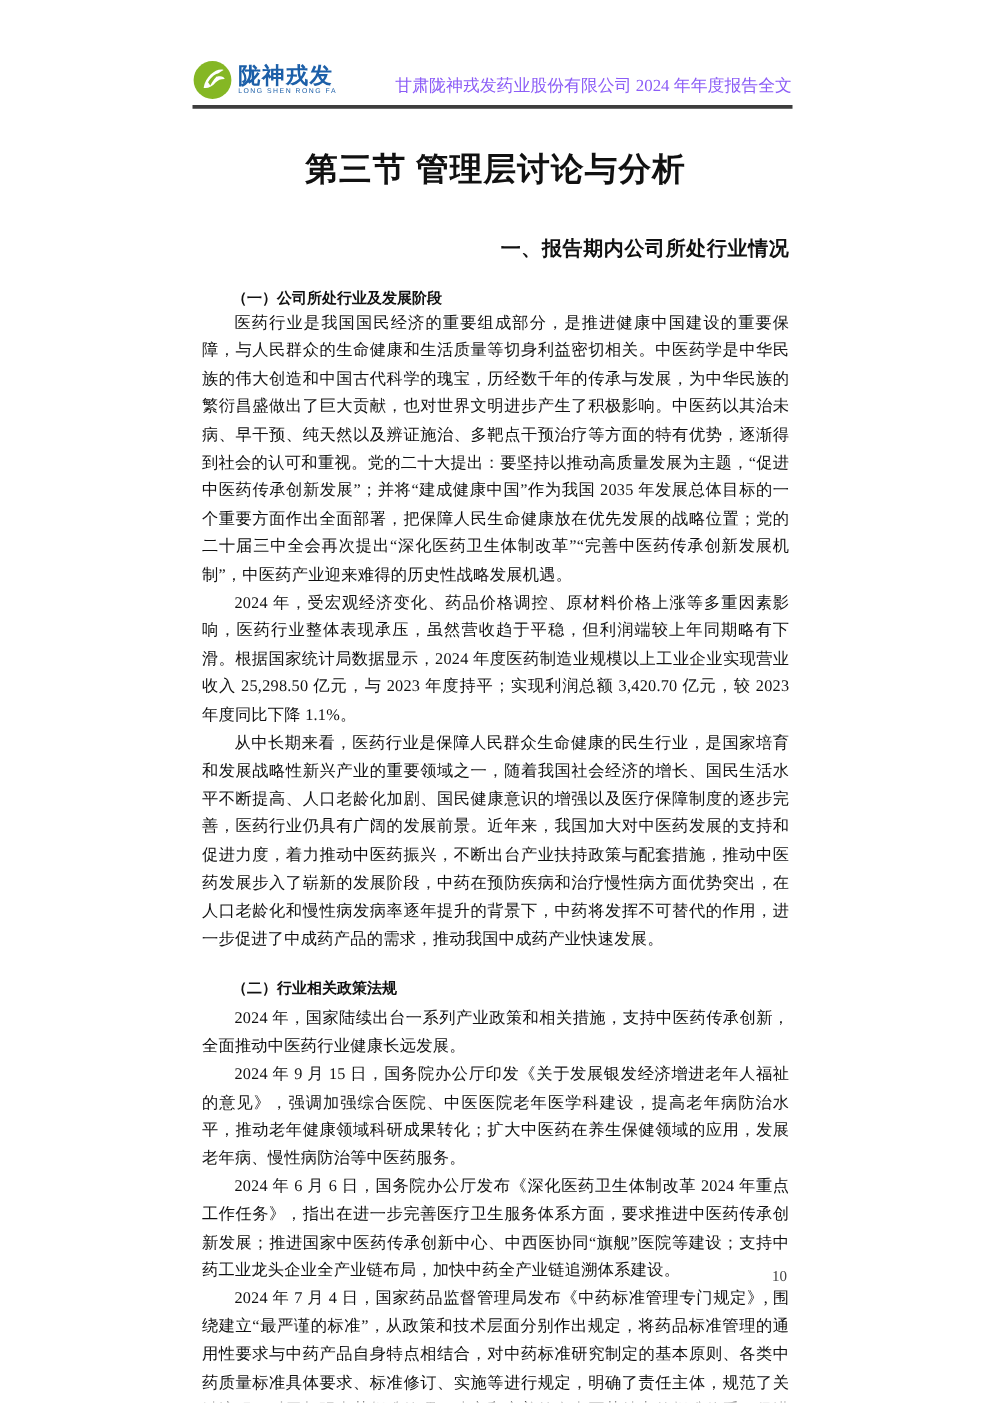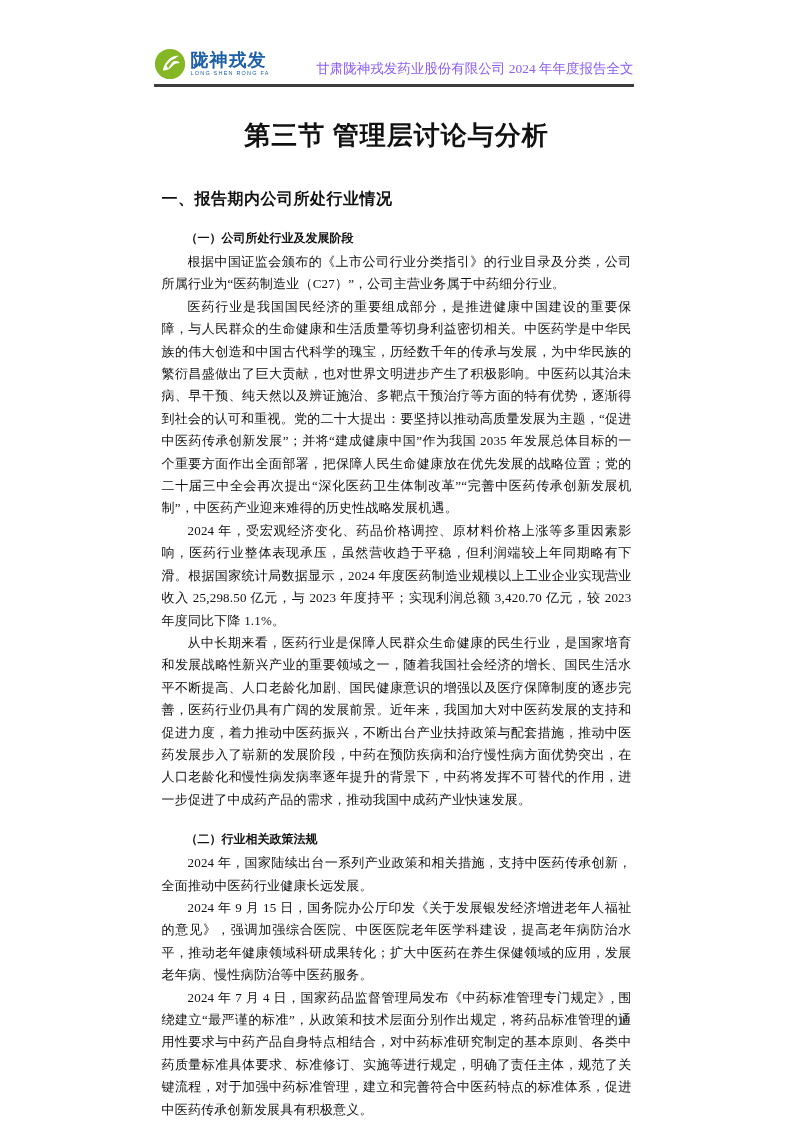--- a/index.html
+++ b/index.html
@@ -39,21 +39,21 @@
   .content{
     position:absolute;left:80px;right:80px;top:108px;
   }
   .doc-title{
     text-align:center;
     font-size:26px;font-weight:bold;
     margin:10px 0 0 0;letter-spacing:1px;
   }
   .sec-h1{
     font-size:16px;font-weight:bold;
-    margin:36px 0 0 0;letter-spacing:0.5px;
+    margin:36px 0 0 0;letter-spacing:0.5px;text-align:right;
   }
   .sec-h2{
     font-size:12px;font-weight:bold;
     margin:20px 0 0 0;text-indent:2em;
   }
   .para{
     font-size:13px;line-height:22.4px;
     text-align:justify;text-indent:2em;
     margin:0;letter-spacing:0.2px;
   }
@@ -86,26 +86,26 @@
     <div class="header-title">甘肃陇神戎发药业股份有限公司 2024 年年度报告全文</div>
   </div>
   <hr class="header-rule">
 
   <div class="content">
     <h1 class="doc-title">第三节 管理层讨论与分析</h1>
 
     <h2 class="sec-h1">一、报告期内公司所处行业情况</h2>
 
     <h3 class="sec-h2">（一）公司所处行业及发展阶段</h3>
-    <p class="para first">根据中国证监会颁布的《上市公司行业分类指引》的行业目录及分类，公司所属行业为“医药制造业（C27）”，公司主营业务属于中药细分行业。</p>
     <p class="para">医药行业是我国国民经济的重要组成部分，是推进健康中国建设的重要保障，与人民群众的生命健康和生活质量等切身利益密切相关。中医药学是中华民族的伟大创造和中国古代科学的瑰宝，历经数千年的传承与发展，为中华民族的繁衍昌盛做出了巨大贡献，也对世界文明进步产生了积极影响。中医药以其治未病、早干预、纯天然以及辨证施治、多靶点干预治疗等方面的特有优势，逐渐得到社会的认可和重视。党的二十大提出：要坚持以推动高质量发展为主题，“促进中医药传承创新发展”；并将“建成健康中国”作为我国 2035 年发展总体目标的一个重要方面作出全面部署，把保障人民生命健康放在优先发展的战略位置；党的二十届三中全会再次提出“深化医药卫生体制改革”“完善中医药传承创新发展机制”，中医药产业迎来难得的历史性战略发展机遇。</p>
     <p class="para">2024 年，受宏观经济变化、药品价格调控、原材料价格上涨等多重因素影响，医药行业整体表现承压，虽然营收趋于平稳，但利润端较上年同期略有下滑。根据国家统计局数据显示，2024 年度医药制造业规模以上工业企业实现营业收入 25,298.50 亿元，与 2023 年度持平；实现利润总额 3,420.70 亿元，较 2023 年度同比下降 1.1%。</p>
     <p class="para">从中长期来看，医药行业是保障人民群众生命健康的民生行业，是国家培育和发展战略性新兴产业的重要领域之一，随着我国社会经济的增长、国民生活水平不断提高、人口老龄化加剧、国民健康意识的增强以及医疗保障制度的逐步完善，医药行业仍具有广阔的发展前景。近年来，我国加大对中医药发展的支持和促进力度，着力推动中医药振兴，不断出台产业扶持政策与配套措施，推动中医药发展步入了崭新的发展阶段，中药在预防疾病和治疗慢性病方面优势突出，在人口老龄化和慢性病发病率逐年提升的背景下，中药将发挥不可替代的作用，进一步促进了中成药产品的需求，推动我国中成药产业快速发展。</p>
 
     <h3 class="sec-h2">（二）行业相关政策法规</h3>
     <p class="para first">2024 年，国家陆续出台一系列产业政策和相关措施，支持中医药传承创新，全面推动中医药行业健康长远发展。</p>
     <p class="para">2024 年 9 月 15 日，国务院办公厅印发《关于发展银发经济增进老年人福祉的意见》，强调加强综合医院、中医医院老年医学科建设，提高老年病防治水平，推动老年健康领域科研成果转化；扩大中医药在养生保健领域的应用，发展老年病、慢性病防治等中医药服务。</p>
+    <p class="para">2024 年 6 月 6 日，国务院办公厅发布《深化医药卫生体制改革 2024 年重点工作任务》，指出在进一步完善医疗卫生服务体系方面，要求推进中医药传承创新发展；推进国家中医药传承创新中心、中西医协同“旗舰”医院等建设；支持中药工业龙头企业全产业链布局，加快中药全产业链追溯体系建设。</p>
     <p class="para">2024 年 7 月 4 日，国家药品监督管理局发布《中药标准管理专门规定》, 围绕建立“最严谨的标准”，从政策和技术层面分别作出规定，将药品标准管理的通用性要求与中药产品自身特点相结合，对中药标准研究制定的基本原则、各类中药质量标准具体要求、标准修订、实施等进行规定，明确了责任主体，规范了关键流程，对于加强中药标准管理，建立和完善符合中医药特点的标准体系，促进中医药传承创新发展具有积极意义。</p>
     <p class="para">2024 年 8 月 10 日，为进一步激发中医药创新活力，国家知识产权局联合国家中医药管理局发布了《中医药知识产权保护指南》，旨在构建全面、高效的中医药知识产权保护体系，为中医药科研成果的转化与应用提供坚实的法律保障。该指南的出台，有效解决了中医药领域长期存在的知识产权界定模糊、保护力度不够等问题，极大地调动了中医药科研人员的积极性。</p>
   </div>
 
   <div class="page-number">10</div>
 </div>
 
 </body></html>

